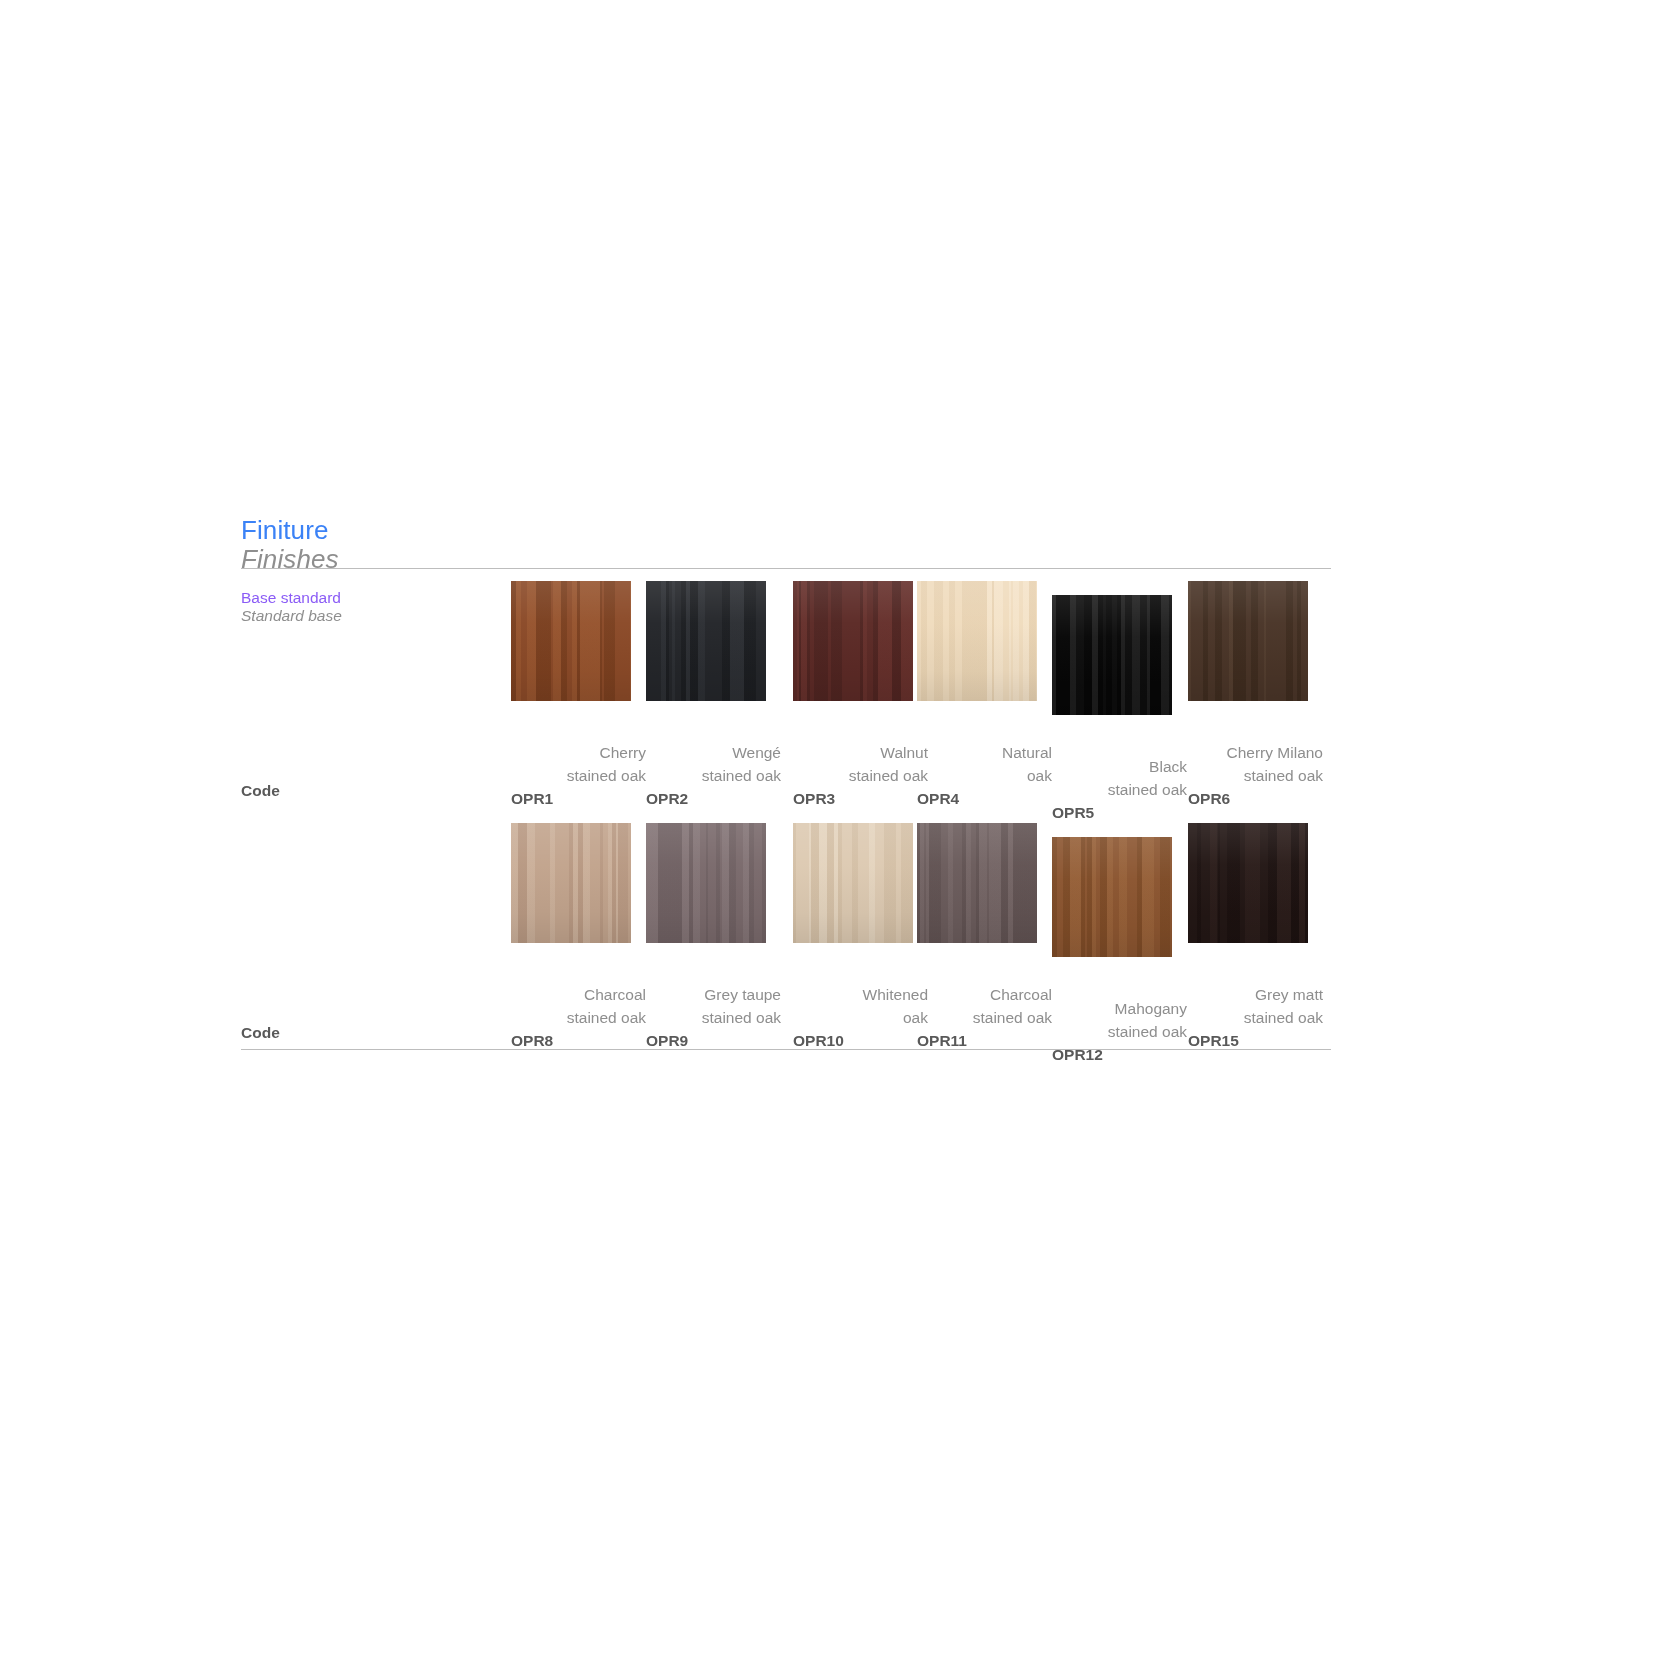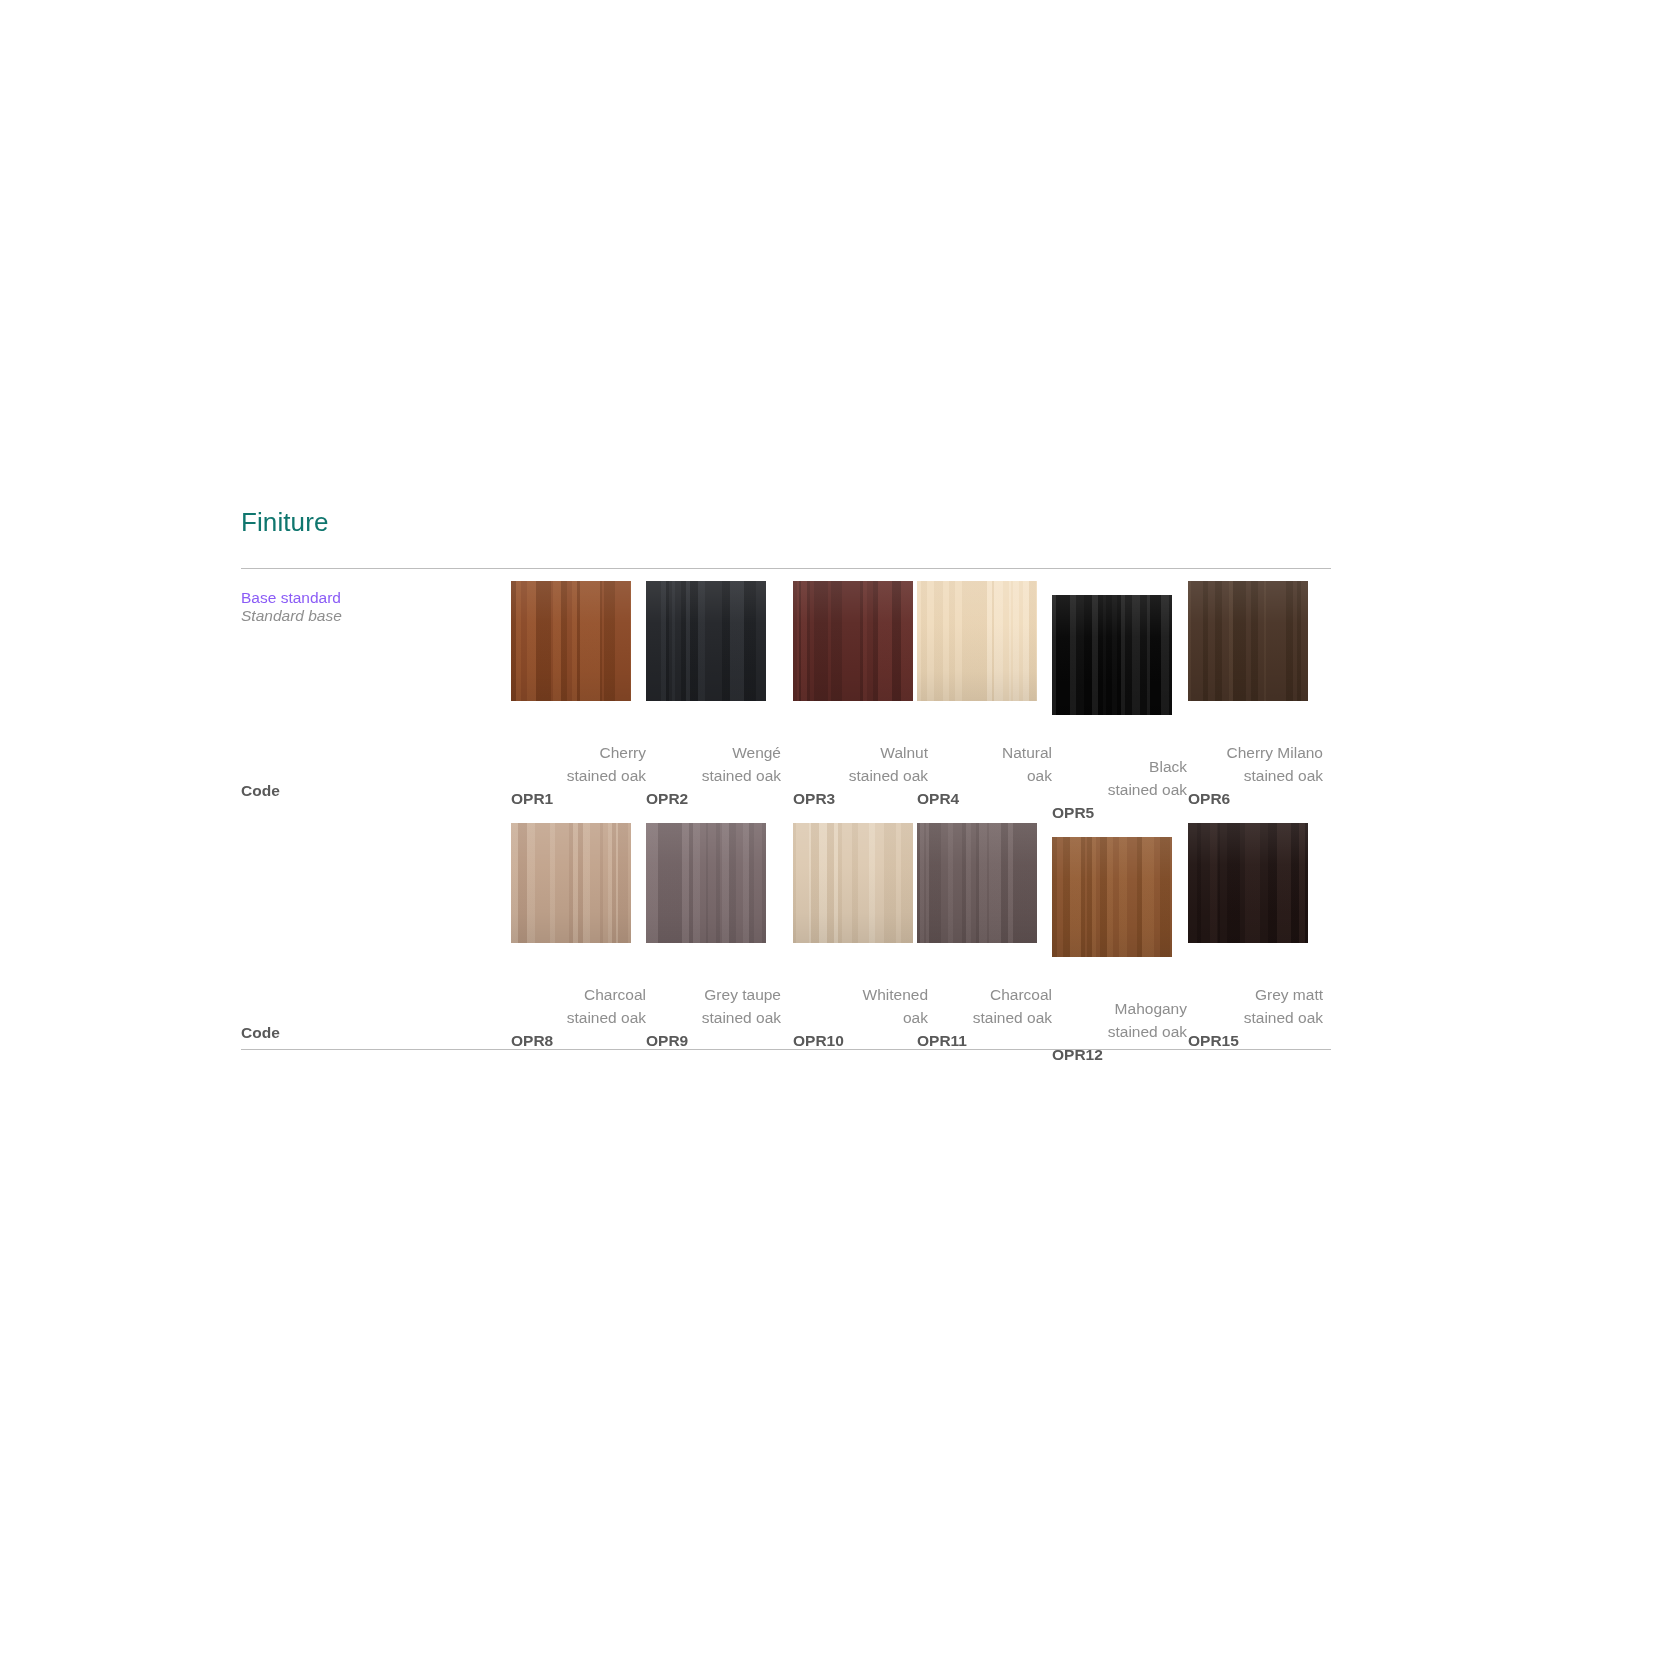--- a/index.html
+++ b/index.html
@@ -29,24 +29,25 @@
   
   .header-block {
     position: absolute;
     left: 241px;
     top: 508px;
     width: 400px;
   }
   .header-title {
     font-size: 26px;
     line-height: 28px;
-    color: #0f766e;
+    color: #3b82f6;
     font-weight: 400;
     letter-spacing: 0.1px;
     white-space: nowrap;
+    margin-top: 8px;
   }
   .header-subtitle {
     font-size: 26px;
     line-height: 30px;
     color: #8e8e8e;
     font-weight: 400;
     font-style: italic;
     letter-spacing: 0.1px;
     white-space: nowrap;
   }
@@ -155,20 +156,21 @@
     white-space: nowrap;
   }
 </style>
 </head>
 <body>
 
 <div id="sheet">
 
   <div class="header-block">
     <div class="header-title">Finiture</div>
+    <div class="header-subtitle">Finishes</div>
   </div>
 
   <div class="rule rule-top"></div>
   <div class="rule rule-bottom"></div>
 
   <div class="left-label base-label">
     <div class="ll-line1">Base standard</div>
     <div class="ll-line2">Standard base</div>
   </div>
 

